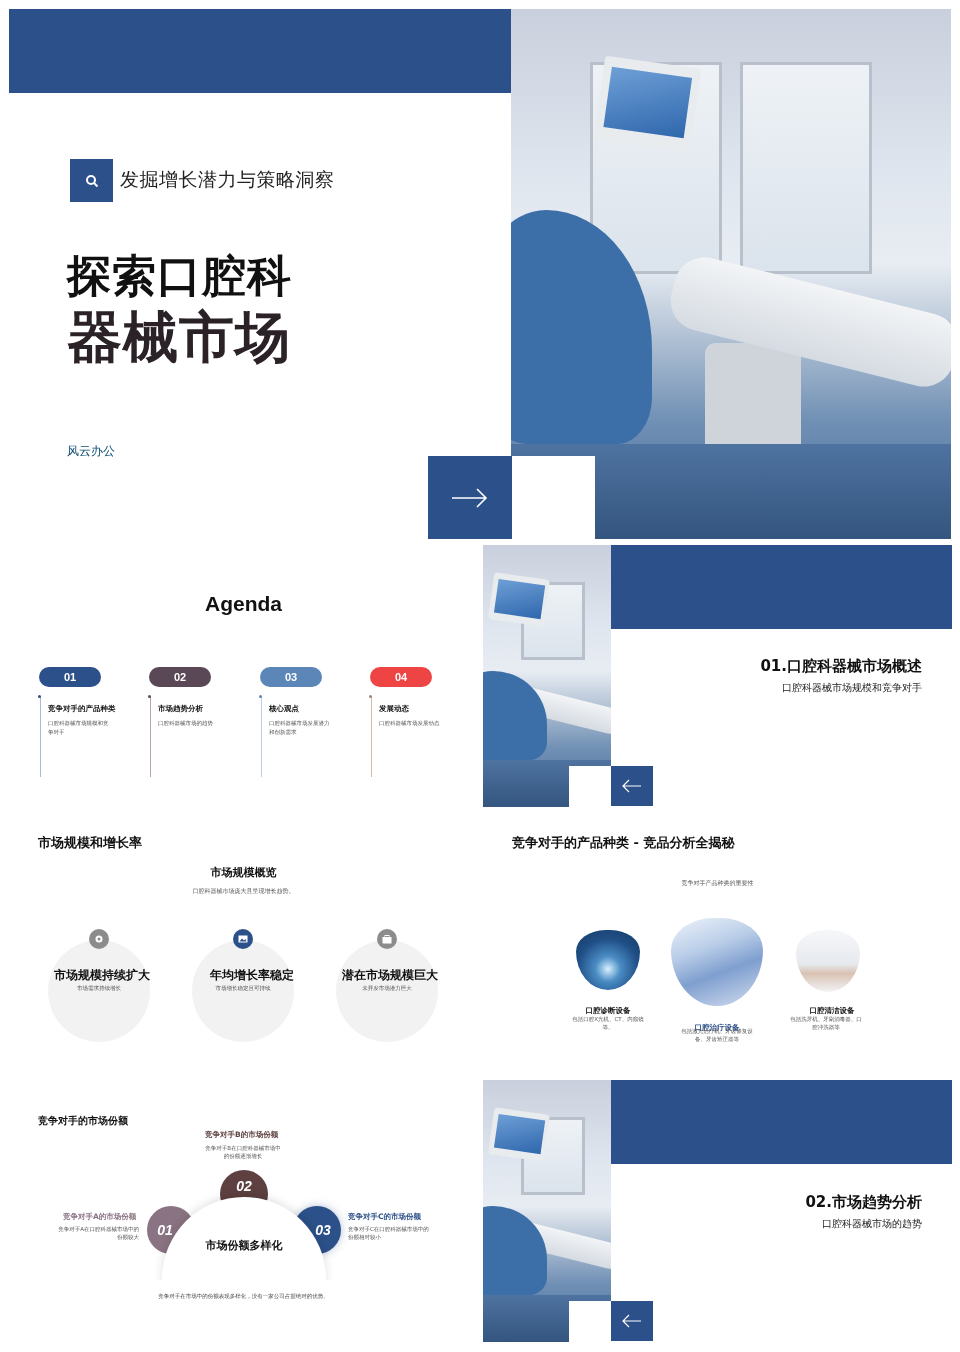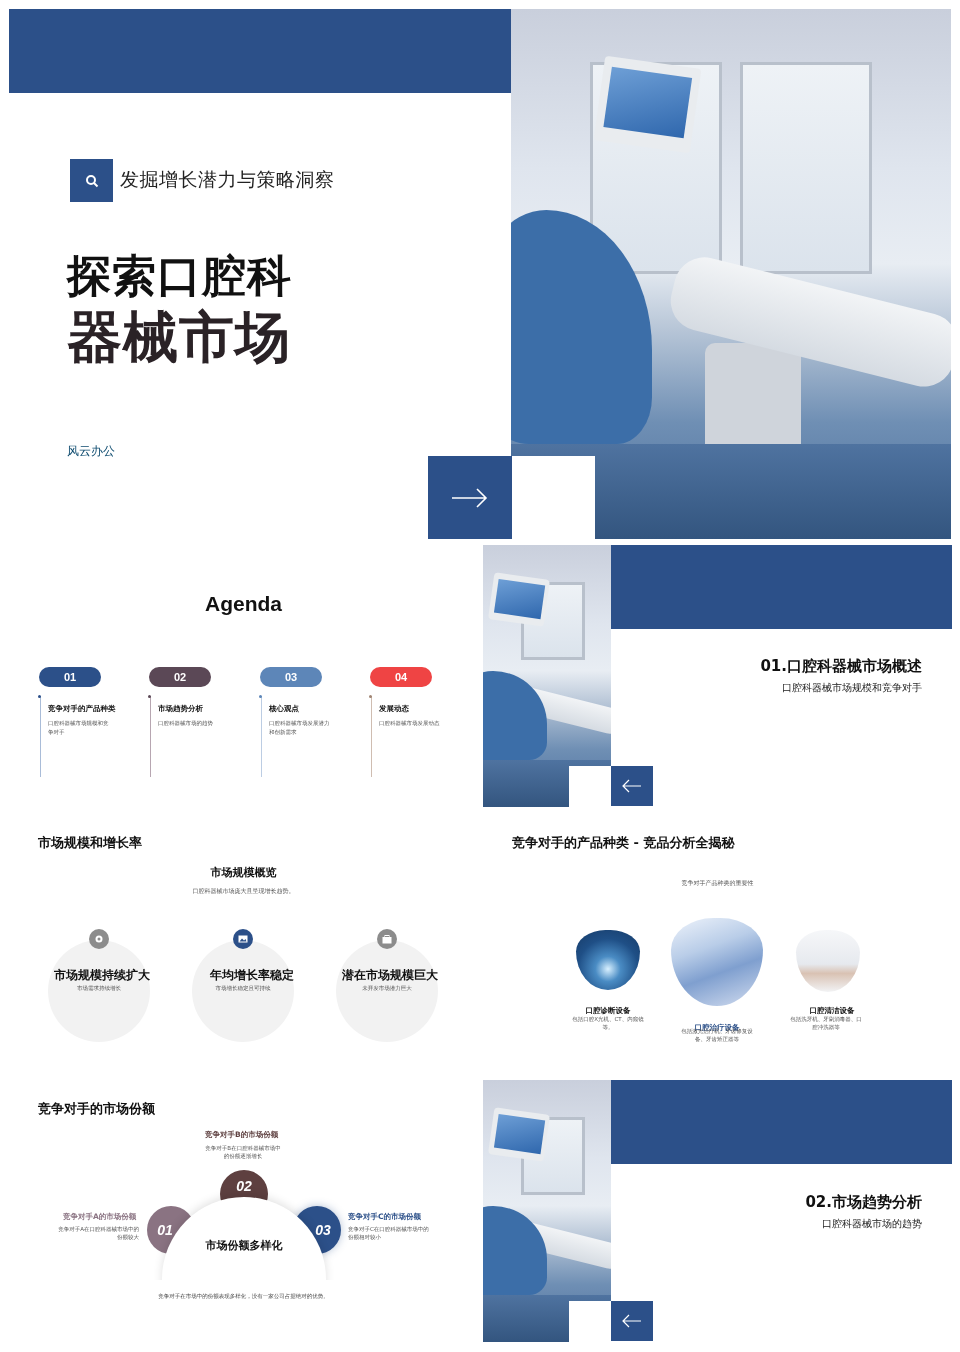--- a/index.html
+++ b/index.html
@@ -68,21 +68,21 @@
   #s5 { left: 483px; top: 815px; width: 469px; height: 255px; background:#fff; }
   #s5 .heading { left: 29px; top: 19px; font-size: 13px; font-weight: 700; white-space:nowrap; }
   #s5 .sub-h { left:0; width:100%; top: 41px; text-align:center; font-size: 11px; font-weight:700; }
   #s5 .sub-d { left:0; width:100%; top: 64px; text-align:center; font-size: 6px; color:#555; }
   .prod-img { position:absolute; border-radius: 46% 46% 50% 50% / 36% 36% 64% 64%; overflow:hidden; }
   .prod-title { position:absolute; text-align:center; font-size: 7.5px; font-weight:700; width: 90px; }
   .prod-desc { position:absolute; text-align:center; font-size: 5.5px; color:#555; width: 72px; line-height: 1.5; }
 
   
   #s6 { left: 9px; top: 1080px; width: 469px; height: 255px; background:#fff; overflow:hidden; }
-  #s6 .heading { left: 29px; top: 20px; font-size: 13px; font-weight: 700; text-align: center; }
+  #s6 .heading { left: 29px; top: 34px; font-size: 10px; font-weight: 700; text-align: center; }
   .share-circle { position:absolute; width: 48px; height: 48px; border-radius:50%; color:#fff; font-size: 14px; font-style: italic; font-weight:700; display:flex; align-items:center; justify-content:center; font-family: "Liberation Sans", sans-serif; }
   .share-circle span { position:relative; }
   .dome { position:absolute; left: 153px; top: 117px; width: 164px; height: 164px; border-radius: 50%; background:#fff; box-shadow: 0 -2px 10px rgba(0,0,0,0.12); }
   .dome-label { position:absolute; left: 153px; top: 158px; width: 164px; text-align:center; font-size: 11px; font-weight:700; }
   .share-t { position:absolute; font-size: 7.5px; font-weight:700; white-space:nowrap; }
   .share-d { position:absolute; font-size: 5.5px; color:#555; width: 82px; line-height:1.5; }
   #s6 .footer { left:0; width:100%; top: 213px; text-align:center; font-size: 5.5px; color:#444; }
   .clip-bottom { position:absolute; left:0; top:200px; width:100%; height: 60px; background:#fff; }
 </style>
 </head>

